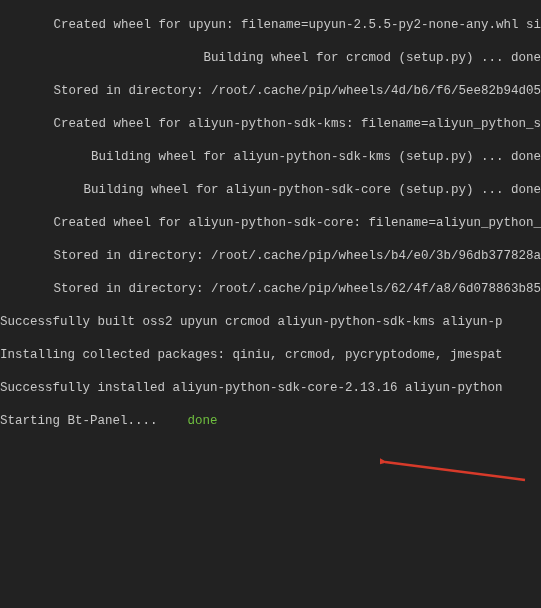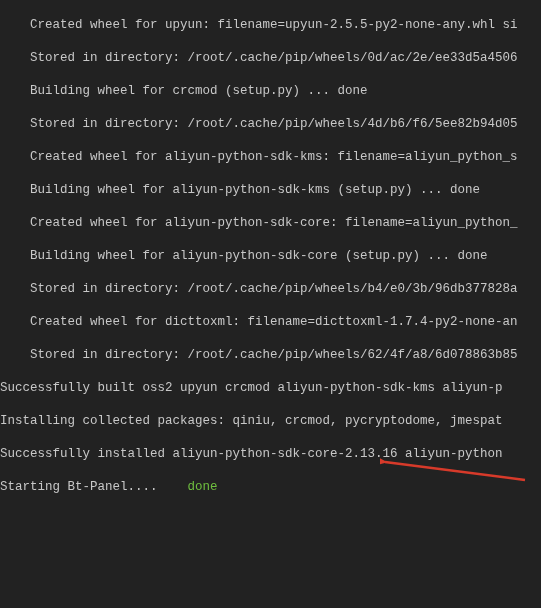--- a/index.html
+++ b/index.html
@@ -16,44 +16,42 @@
     }
     .terminal {
       padding: 0;
       white-space: pre;
       position: relative;
     }
     .line {
       display: block;
       white-space: pre;
     }
-    .ind2 { padding-left: 30px; }
+    .ind2 { padding-left: 30px; text-align: right; }
     .green { color: #6fbf3f; text-align: right; }
     .white { color: #c8c8c8; }
     .arrow {
       position: absolute;
       top: 457px;
       left: 380px;
       pointer-events: none;
     }
   </style>
 </head>
 <body>
 
 <div class="terminal">
 <span class="line ind2 white">Created wheel for upyun: filename=upyun-2.5.5-py2-none-any.whl si</span>
-<span class="line ind2 white">Stored in directory: /root/.cache/pip/wheels/0d/ac/2e/ee33d5a4506</span>
 <span class="line ind2 white">Building wheel for crcmod (setup.py) ... done</span>
 <span class="line ind2 white">Stored in directory: /root/.cache/pip/wheels/4d/b6/f6/5ee82b94d05</span>
 <span class="line ind2 white">Created wheel for aliyun-python-sdk-kms: filename=aliyun_python_s</span>
 <span class="line ind2 white">Building wheel for aliyun-python-sdk-kms (setup.py) ... done</span>
+<span class="line ind2 white">Building wheel for aliyun-python-sdk-core (setup.py) ... done</span>
 <span class="line ind2 white">Created wheel for aliyun-python-sdk-core: filename=aliyun_python_</span>
-<span class="line ind2 white">Building wheel for aliyun-python-sdk-core (setup.py) ... done</span>
 <span class="line ind2 white">Stored in directory: /root/.cache/pip/wheels/b4/e0/3b/96db377828a</span>
-<span class="line ind2 white">Created wheel for dicttoxml: filename=dicttoxml-1.7.4-py2-none-an</span>
 <span class="line ind2 white">Stored in directory: /root/.cache/pip/wheels/62/4f/a8/6d078863b85</span>
 <span class="line white">Successfully built oss2 upyun crcmod aliyun-python-sdk-kms aliyun-p</span>
 <span class="line white">Installing collected packages: qiniu, crcmod, pycryptodome, jmespat</span>
 <span class="line white">Successfully installed aliyun-python-sdk-core-2.13.16 aliyun-python</span>
 <span class="line"><span class="white">Starting Bt-Panel....</span><span>    </span><span class="green">done</span></span>
 
 
 
 
 

